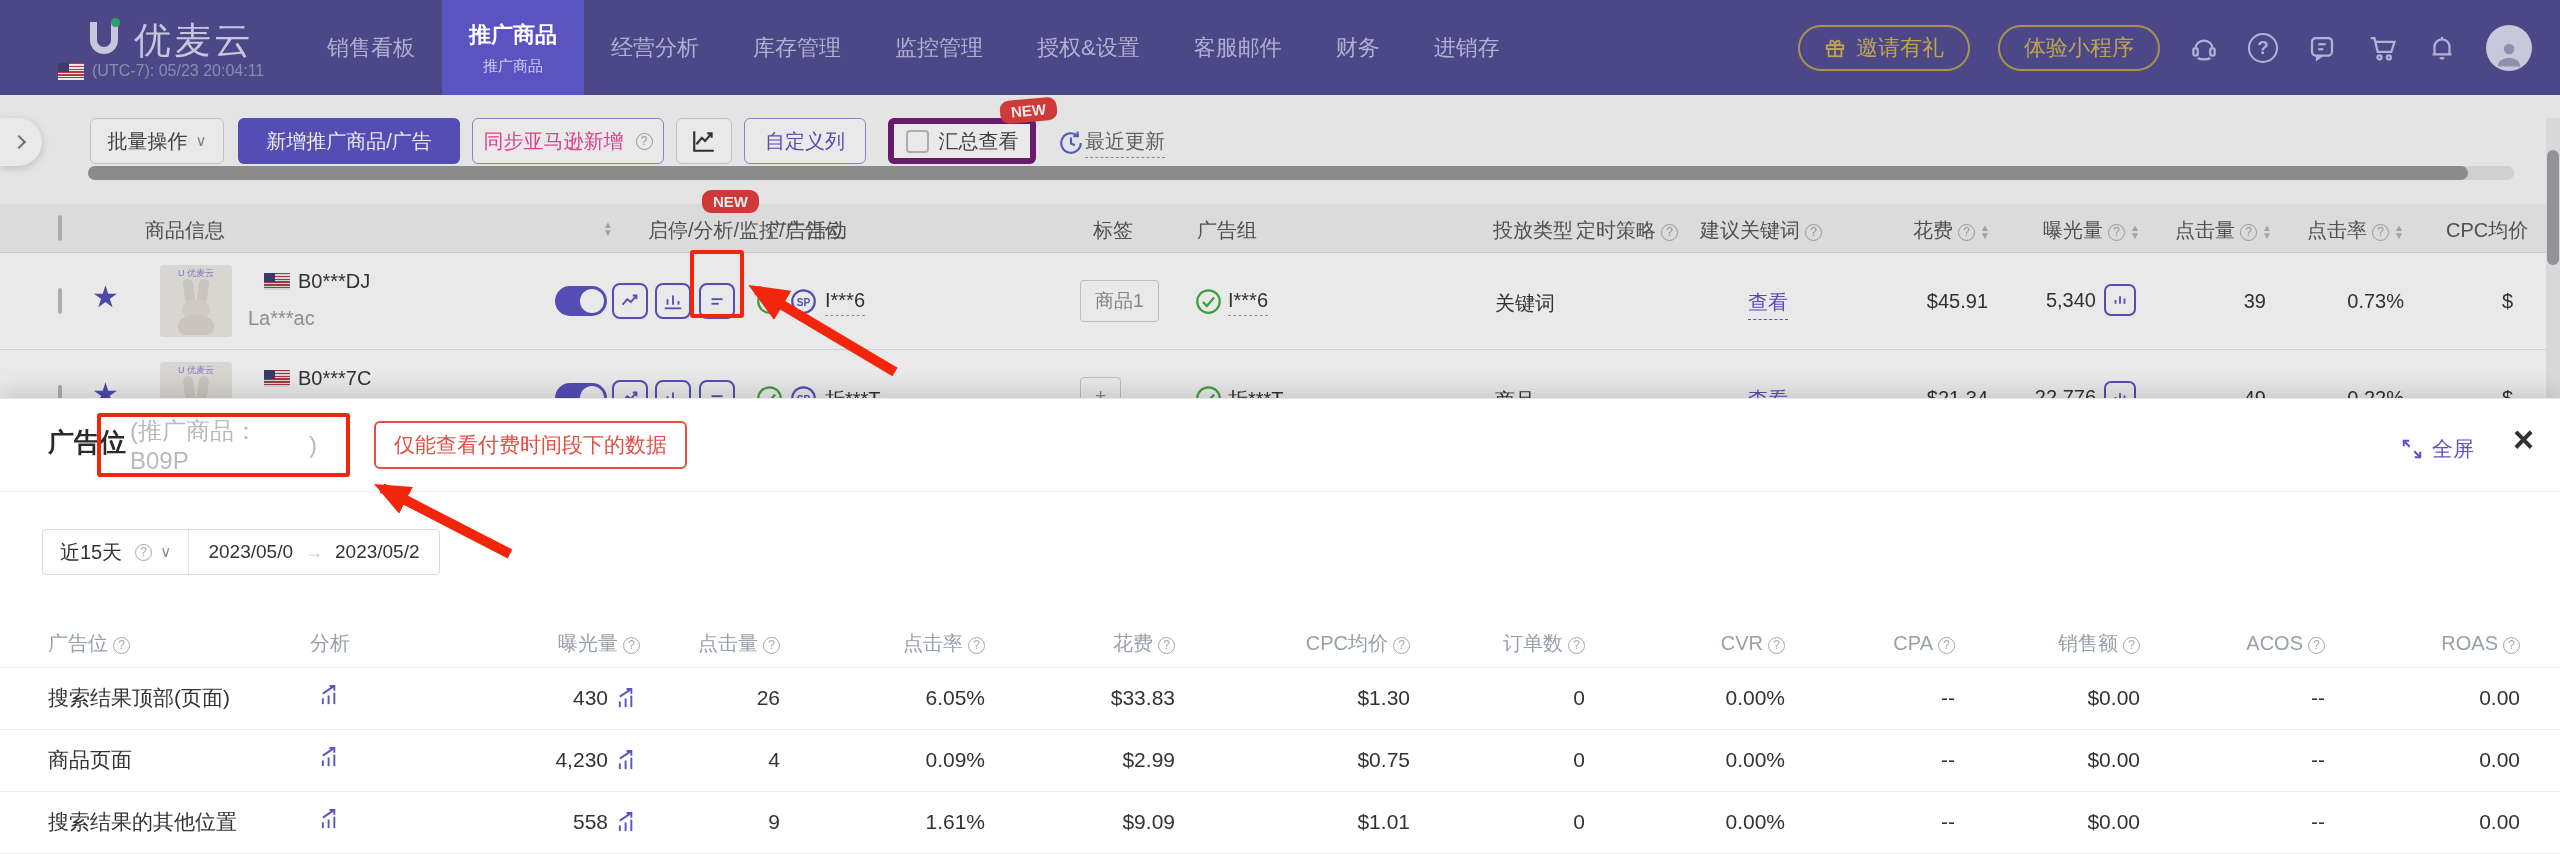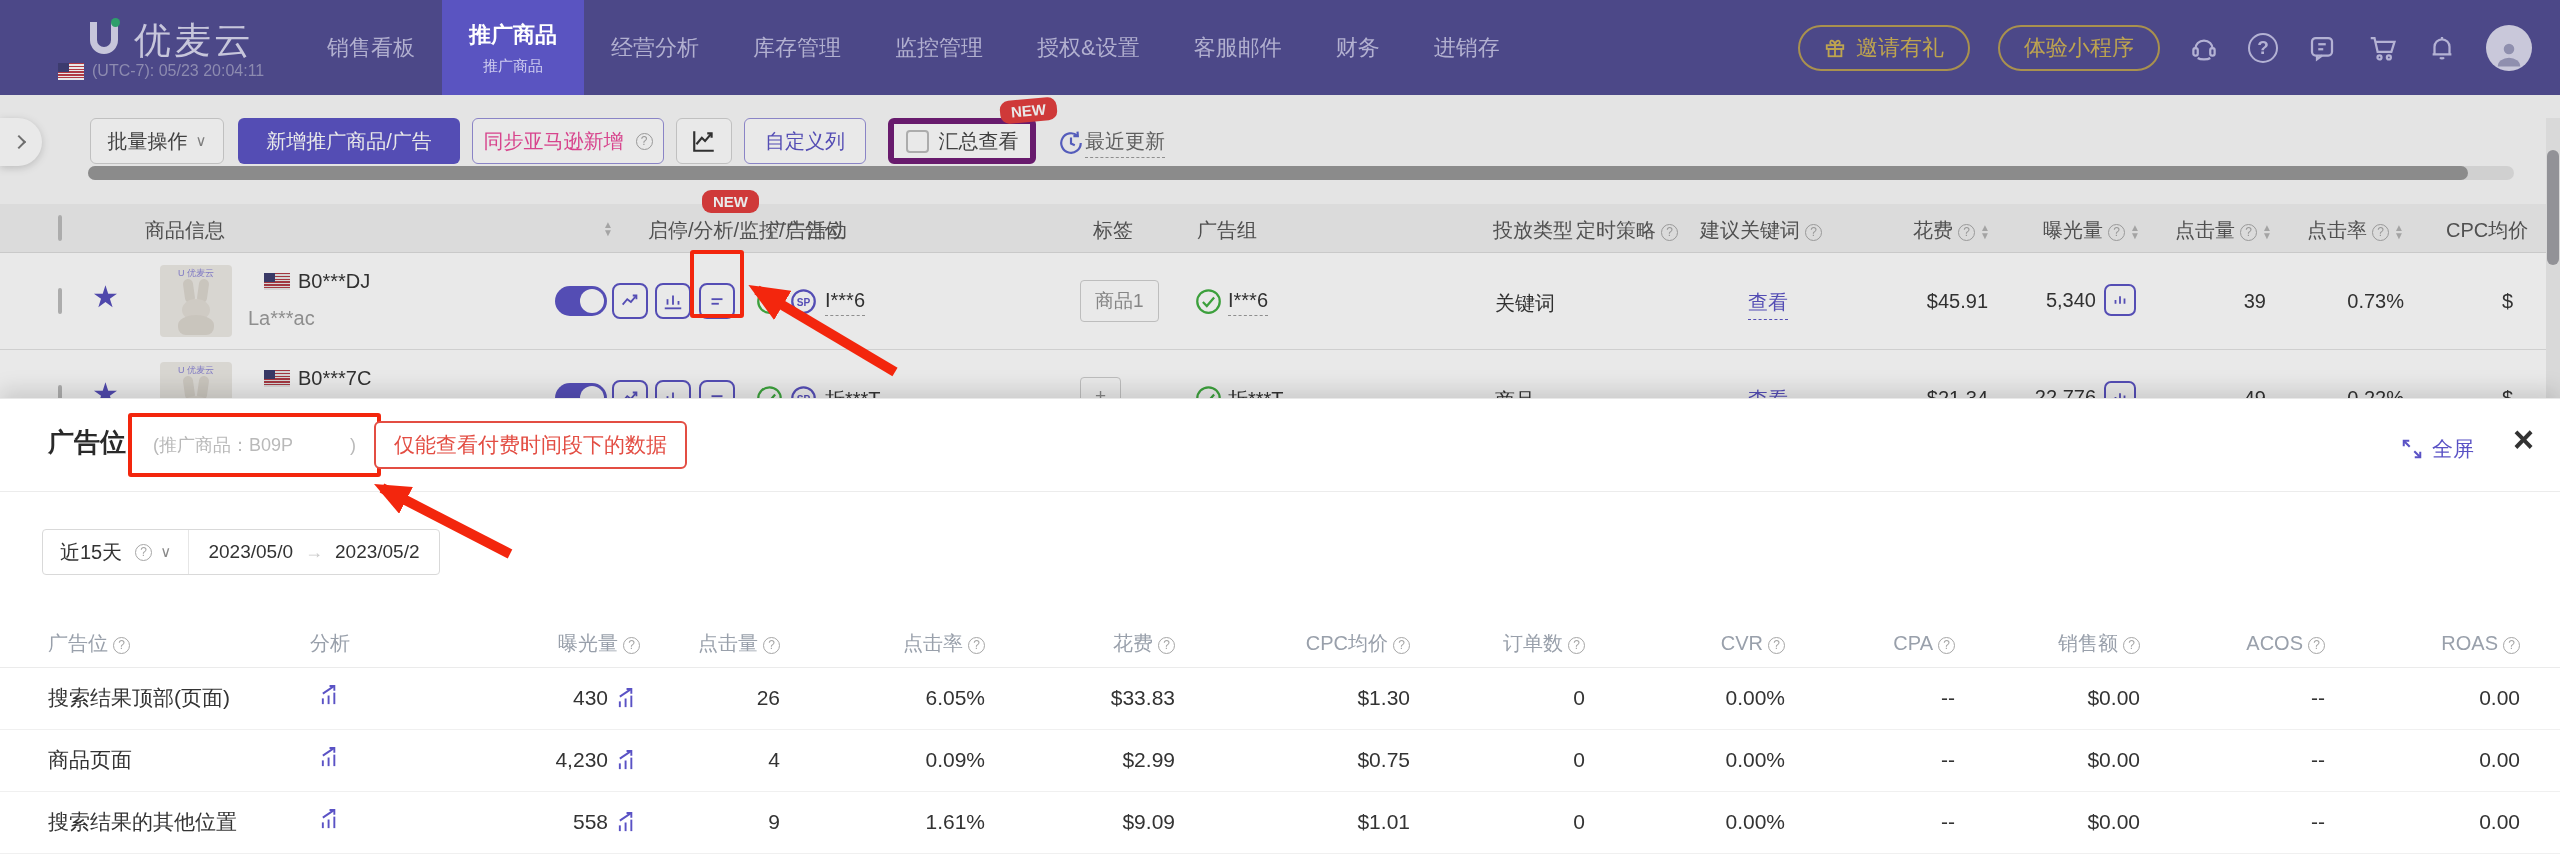--- a/index.html
+++ b/index.html
@@ -97,21 +97,21 @@
 
   
   .rbox1 { position:absolute; left:690px; top:250px; width:54px; height:68px; border:4px solid #f3260d; border-radius:3px; z-index:150; }
   .arrow-svg { position:absolute; z-index:200; pointer-events:none; }
   .arrow1 { left:725px; top:268px; width:180px; height:112px; }
   .arrow2 { left:352px; top:466px; width:170px; height:96px; }
 
   
   .panel { position:absolute; left:0; top:398px; width:2560px; height:456px; background:#fff; box-shadow:0 -8px 20px rgba(0,0,0,0.13); border-top:1px solid #e8e8e8; z-index:60; }
   .p-title { position:absolute; left:48px; top:26px; font-size:26px; font-weight:bold; color:#2a2a2a; }
-  .rbox2 { position:absolute; left:128px; top:14px; width:253px; height:64px; border:4px solid #f3260d; border-radius:3px; display:flex; align-items:center; padding:0 21px; font-size:18px; color:#b9b9b9; }
+  .rbox2 { position:absolute; left:97px; top:14px; width:253px; height:64px; border:4px solid #f3260d; border-radius:3px; display:flex; align-items:center; padding:0 29px; font-size:24px; color:#b9b9b9; }
   .rbox2 .close-paren { margin-left:auto; }
   .p-notice { position:absolute; left:374px; top:22px; height:48px; border:2px solid #e34d43; border-radius:6px; color:#e34d43; font-size:21px; display:flex; align-items:center; padding:0 18px; background:#fff; }
   .p-full { position:absolute; right:86px; top:36px; display:flex; align-items:center; gap:9px; color:#5a52c5; font-size:21px; cursor:pointer; }
   .p-full svg { width:22px; height:22px; }
   .p-close { position:absolute; right:26px; top:20px; font-size:36px; color:#333; cursor:pointer; font-weight:bold; }
   .p-div { position:absolute; left:0; top:92px; width:2560px; border-top:1px solid #ececec; }
   .p-date { position:absolute; left:42px; top:130px; width:398px; height:46px; border:1px solid #d9d9d9; border-radius:4px; display:flex; background:#fff; }
   .p-preset { width:146px; border-right:1px solid #e6e6e6; display:flex; align-items:center; justify-content:center; gap:8px; font-size:20px; color:#333; cursor:pointer; }
   .p-range { flex:1; display:flex; align-items:center; justify-content:center; gap:12px; font-size:19px; color:#333; cursor:pointer; }
   .range-arrow { color:#c9c9c9; font-size:18px; }

